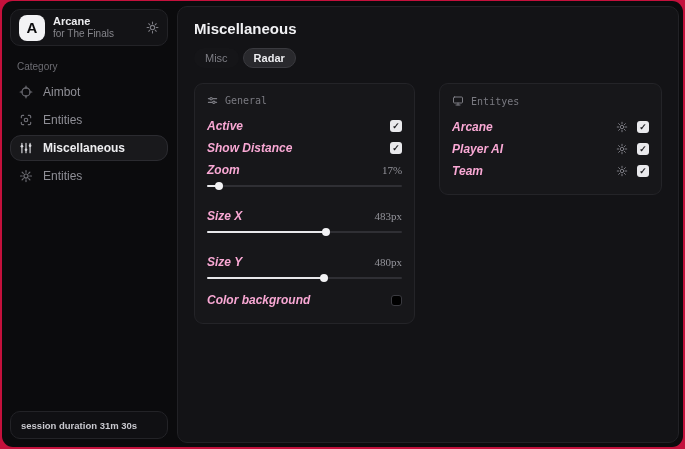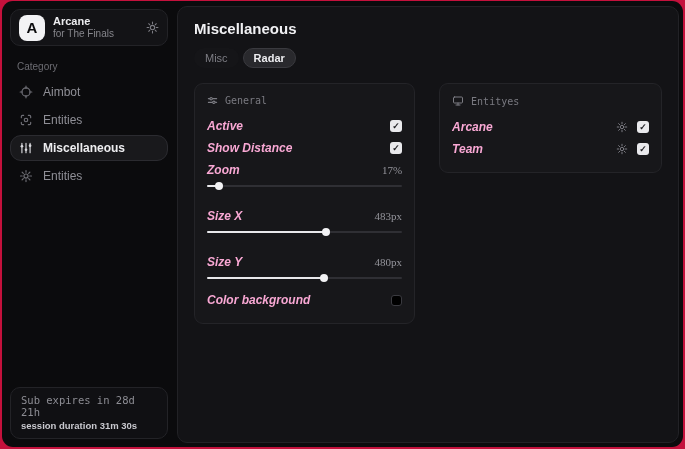--- a/index.html
+++ b/index.html
@@ -143,21 +143,20 @@
             <circle cx="12" cy="12" r="3.5"></circle>
             <path d="M12 2.5v3M12 18.5v3M2.5 12h3M18.5 12h3M5.3 5.3l2.1 2.1M16.6 16.6l2.1 2.1M18.7 5.3l-2.1 2.1M7.4 16.6l-2.1 2.1"></path>
           </svg>
       </span>
       <span class="nav-label">Entities</span>
     </button>
 
     <div class="spacer"></div>
 
     <div class="sub-box">
-      <div class="sub-line1">Sub expires in 28d 21h</div>
       <div class="sub-line2">session duration 31m 30s</div>
     </div>
   </aside>
 
   <main class="main-panel">
     <h1 class="page-title">Miscellaneous</h1>
 
     <div class="tabs">
       <button class="tab">Misc</button>
       <button class="tab active">Radar</button>
@@ -245,20 +244,32 @@
             <span class="icon">
               <svg width="12" height="12" viewBox="0 0 24 24" fill="none" stroke="currentColor" stroke-width="2" stroke-linecap="round">
                   <circle cx="12" cy="12" r="3.5"></circle>
                   <path d="M12 2.5v3M12 18.5v3M2.5 12h3M18.5 12h3M5.3 5.3l2.1 2.1M16.6 16.6l2.1 2.1M18.7 5.3l-2.1 2.1M7.4 16.6l-2.1 2.1"></path>
                 </svg>
             </span>
             <span class="checkbox"></span>
           </span>
         </div>
 
+        <div class="row">
+          <span class="row-label">Player AI</span>
+          <span class="ent-controls">
+            <span class="icon">
+              <svg width="12" height="12" viewBox="0 0 24 24" fill="none" stroke="currentColor" stroke-width="2" stroke-linecap="round">
+                  <circle cx="12" cy="12" r="3.5"></circle>
+                  <path d="M12 2.5v3M12 18.5v3M2.5 12h3M18.5 12h3M5.3 5.3l2.1 2.1M16.6 16.6l2.1 2.1M18.7 5.3l-2.1 2.1M7.4 16.6l-2.1 2.1"></path>
+                </svg>
+            </span>
+            <span class="checkbox"></span>
+          </span>
+        </div>
 
         <div class="row">
           <span class="row-label">Team</span>
           <span class="ent-controls">
             <span class="icon">
               <svg width="12" height="12" viewBox="0 0 24 24" fill="none" stroke="currentColor" stroke-width="2" stroke-linecap="round">
                   <circle cx="12" cy="12" r="3.5"></circle>
                   <path d="M12 2.5v3M12 18.5v3M2.5 12h3M18.5 12h3M5.3 5.3l2.1 2.1M16.6 16.6l2.1 2.1M18.7 5.3l-2.1 2.1M7.4 16.6l-2.1 2.1"></path>
                 </svg>
             </span>

